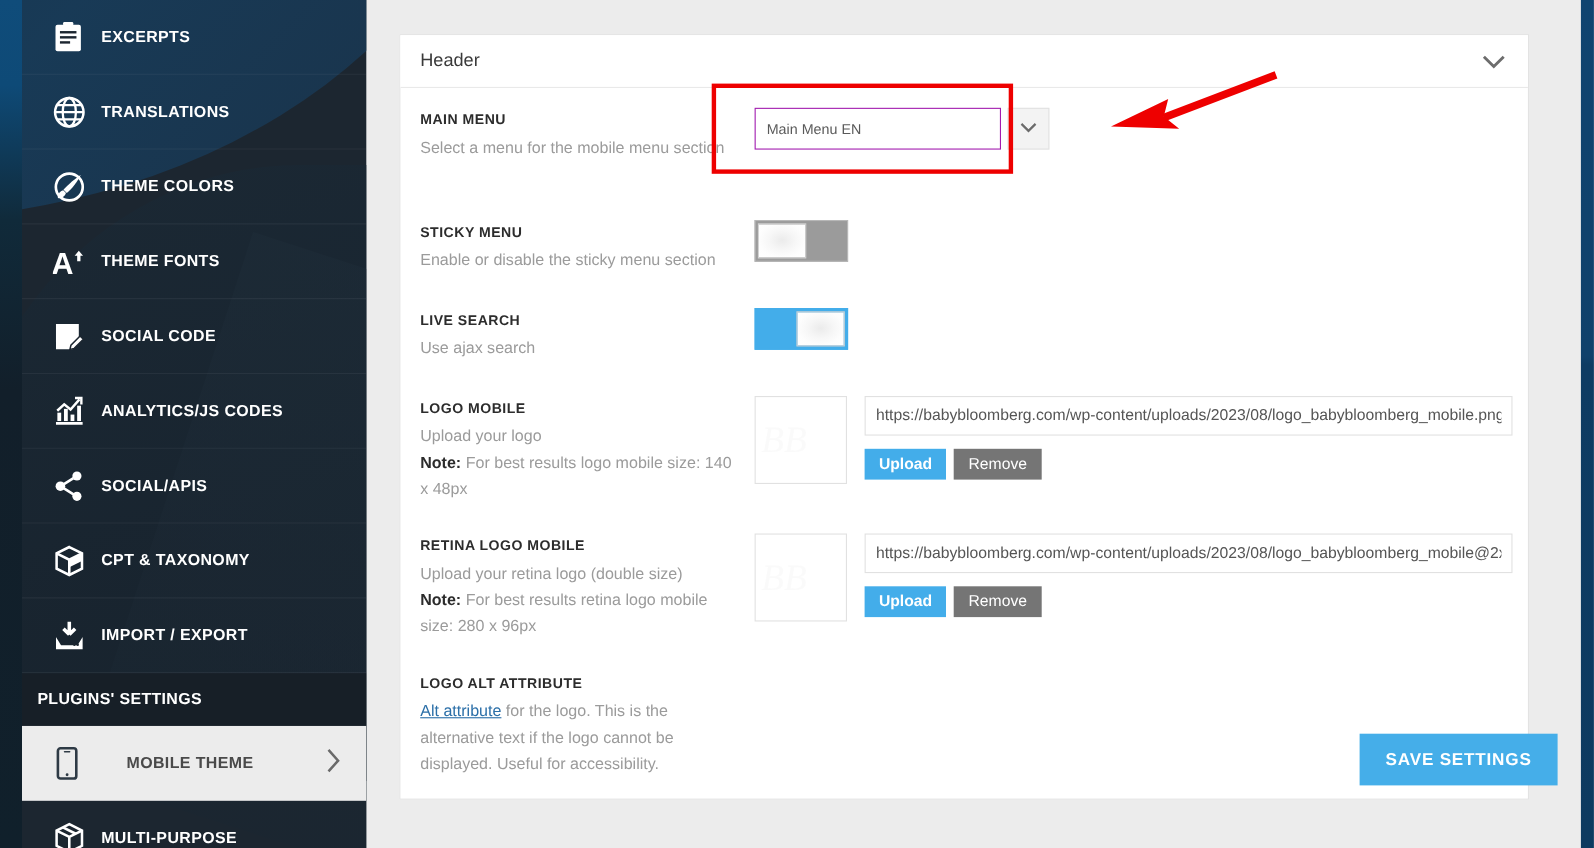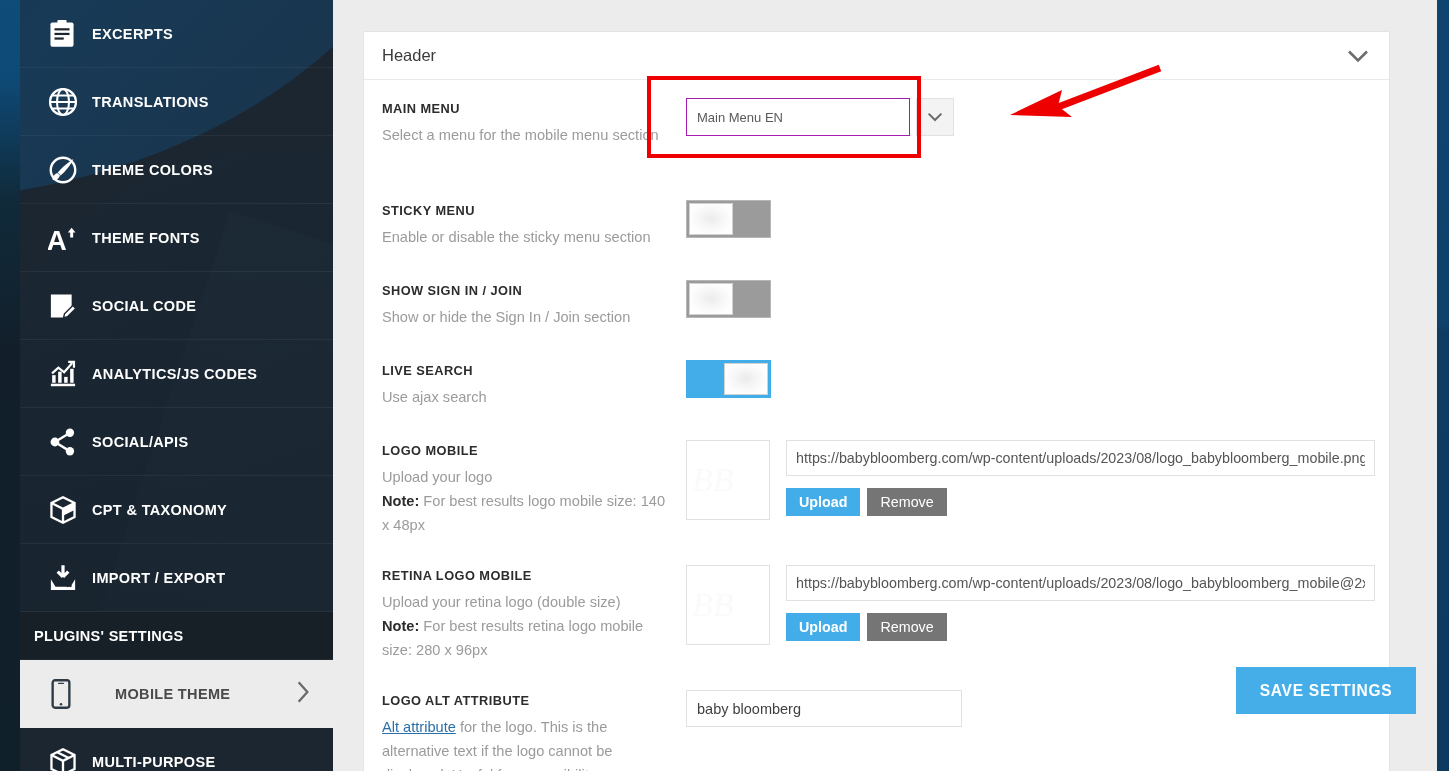--- a/index.html
+++ b/index.html
@@ -561,31 +561,20 @@
             <div class="h">STICKY MENU</div>
             <div class="d">Enable or disable the sticky menu section</div>
           </div>
           <div class="ctl">
             <div class="toggle">
               <span class="knob"></span>
             </div>
           </div>
         </div>
 
-        <div class="row r-toggle">
-          <div class="lab">
-            <div class="h">SHOW SIGN IN / JOIN</div>
-            <div class="d">Show or hide the Sign In / Join section</div>
-          </div>
-          <div class="ctl">
-            <div class="toggle">
-              <span class="knob"></span>
-            </div>
-          </div>
-        </div>
 
         <div class="row r-toggle">
           <div class="lab">
             <div class="h">LIVE SEARCH</div>
             <div class="d">Use ajax search</div>
           </div>
           <div class="ctl">
             <div class="toggle on">
               <span class="knob"></span>
             </div>
@@ -644,23 +633,20 @@
           </div>
         </div>
 
         <div class="row">
           <div class="lab">
             <div class="h">LOGO ALT ATTRIBUTE</div>
             <div class="d">
               <a href="#">Alt attribute</a><span> for the logo. This is the alternative text if the logo cannot be displayed. Useful for accessibility.</span>
             </div>
           </div>
-          <div class="ctl">
-            <input class="altinput" type="text" value="baby bloomberg" style="">
-          </div>
         </div>
 
       </div>
     </section>
 
     <div class="saveWrap">
       <button class="savebtn">SAVE SETTINGS</button>
     </div>
 
   </main>

